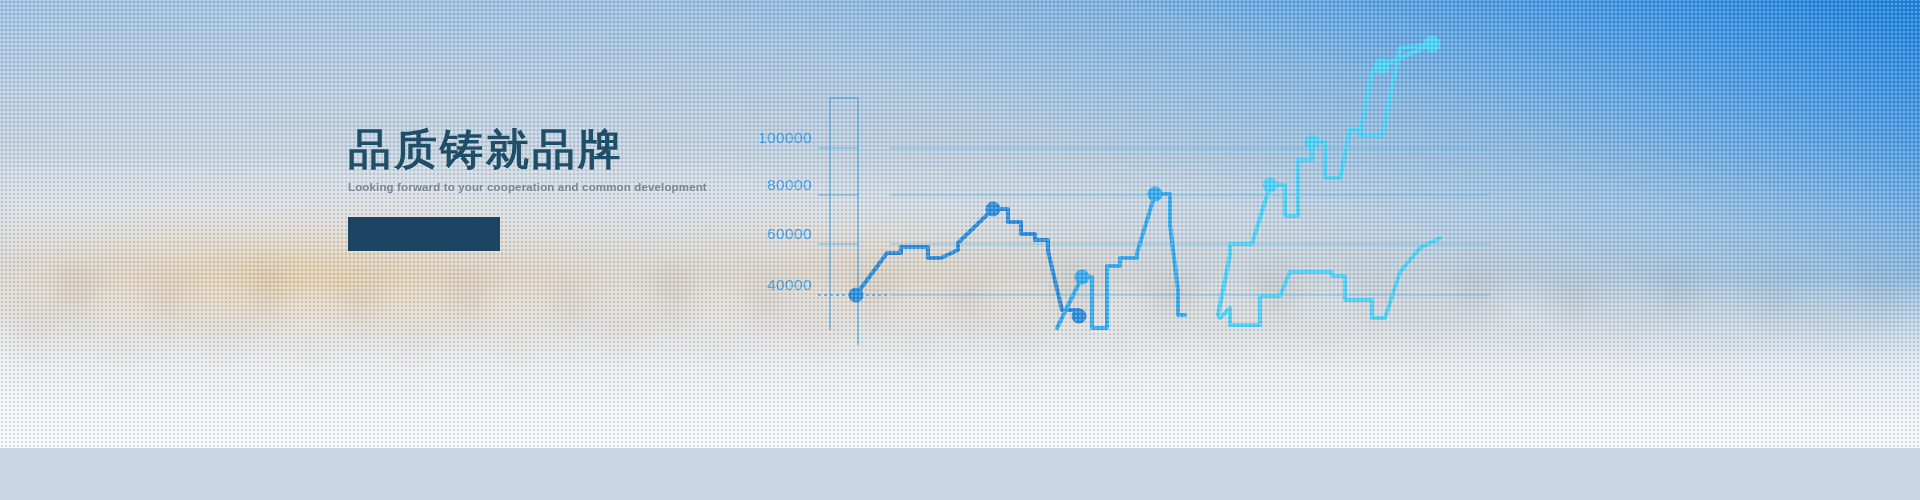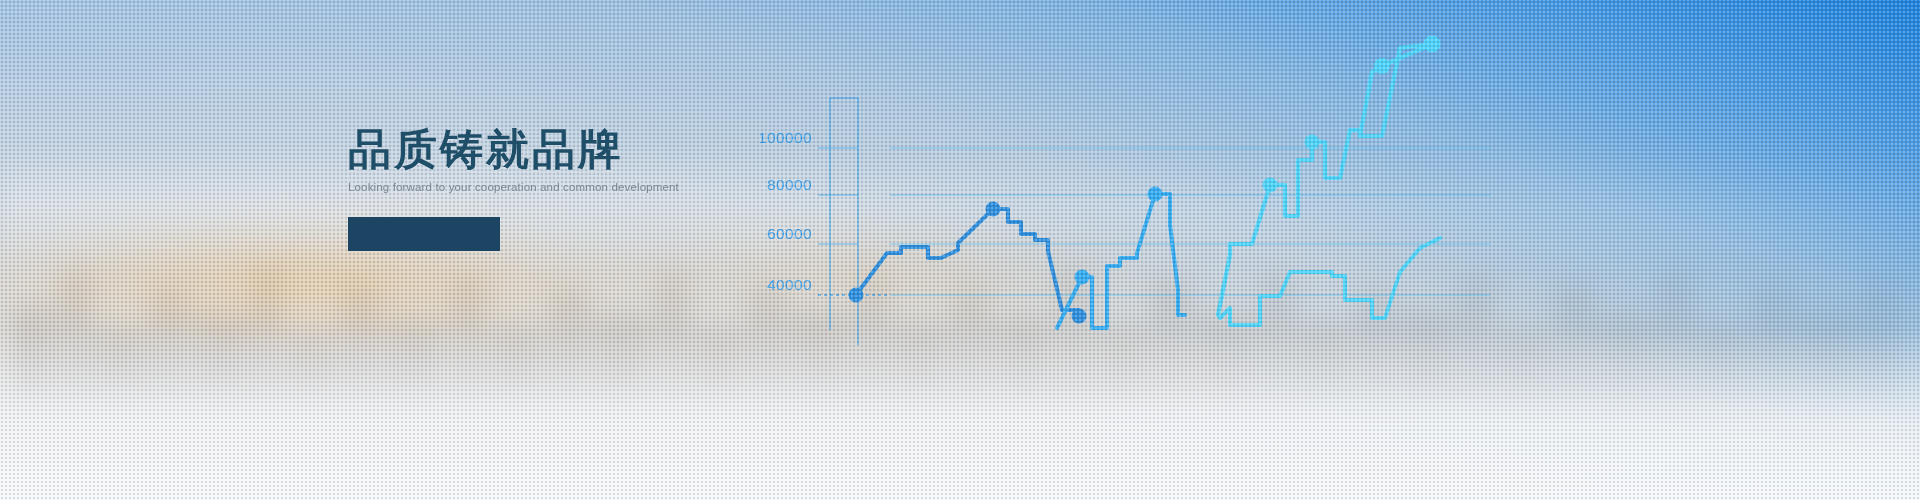--- a/index.html
+++ b/index.html
@@ -2,21 +2,21 @@
 <html><head>
 <meta charset="utf-8">
 <style>
   html,body{margin:0;padding:0;}
   body{
     width:1920px;height:500px;overflow:hidden;
     font-family:"Liberation Sans","DejaVu Sans",sans-serif;
     background:#c9d6e4;
   }
   #banner{
-    position:relative;width:1920px;height:500px;overflow:hidden;
+    position:relative;width:1920px;height:448px;overflow:hidden;
     background:#fef9c3;
   }
   
   .bg-sky{
     position:absolute;inset:0;
     background:
       linear-gradient(200deg,
         rgba(25,128,220,0.95) 0%,
         rgba(56,146,226,0.85) 12%,
         rgba(108,170,223,0.62) 26%,
@@ -95,21 +95,21 @@
   .title{
     font-size:43px;font-weight:700;color:#1f4e68;letter-spacing:3px;
     line-height:1.12;margin:0;
     text-shadow:0 1px 0 rgba(255,255,255,.25);
   }
   .subtitle{
     margin:26px 0 0 0;font-size:25px;font-weight:400;color:#5d6d7c;
     letter-spacing:1.5px;line-height:1.2;
   }
   .subtitle-en{
-    margin:7px 0 0 0;font-size:11.5px;font-weight:400;color:#7b8794;
+    margin:7px 0 0 0;font-size:11.5px;font-weight:700;color:#7b8794;
     letter-spacing:.15px;line-height:1.25;
   }
   .cta{
     margin-top:22px;width:152px;height:34px;background:#1b4563;
     border:none;display:block;cursor:pointer;padding:0;
     color:rgba(255,255,255,0);font-size:13px;
   }
   
   .chart{position:absolute;left:760px;top:0;width:1160px;height:500px;}
   .chart svg{display:block;}

